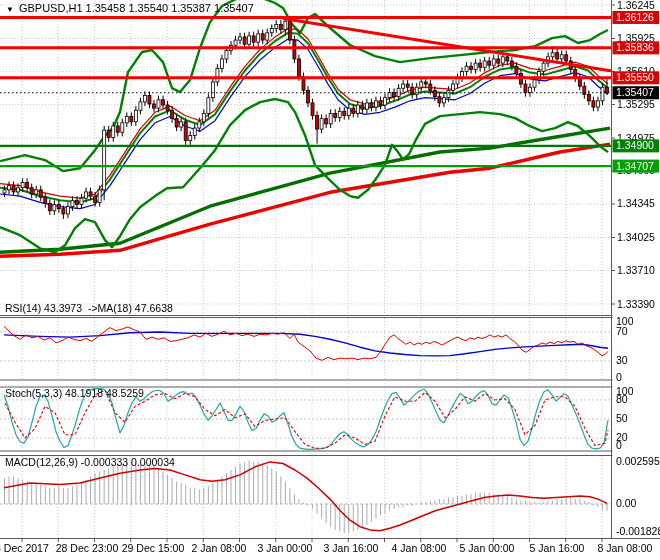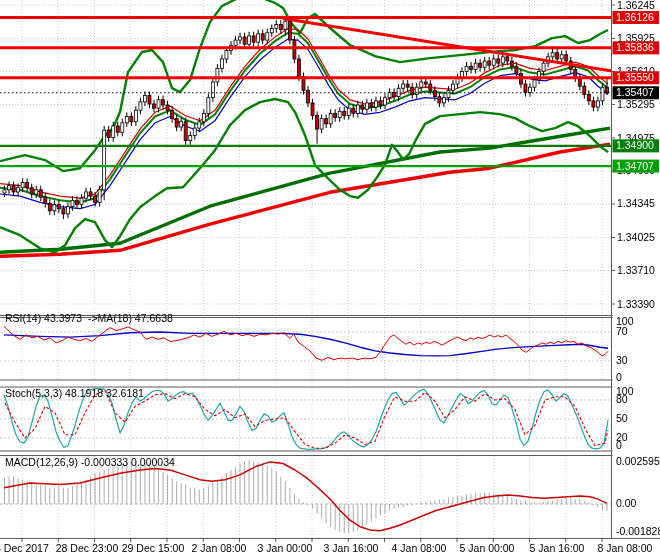--- a/index.html
+++ b/index.html
@@ -643,16 +643,17 @@
         <text x="153" y="552" font-size="10.5" text-anchor="middle" fill="#000000" font-family="&quot;Liberation Sans&quot;,&quot;DejaVu Sans&quot;,sans-serif">29 Dec 15:00</text>
         <text x="219" y="552" font-size="10.5" text-anchor="middle" fill="#000000" font-family="&quot;Liberation Sans&quot;,&quot;DejaVu Sans&quot;,sans-serif">2 Jan 08:00</text>
         <text x="285" y="552" font-size="10.5" text-anchor="middle" fill="#000000" font-family="&quot;Liberation Sans&quot;,&quot;DejaVu Sans&quot;,sans-serif">3 Jan 00:00</text>
         <text x="351" y="552" font-size="10.5" text-anchor="middle" fill="#000000" font-family="&quot;Liberation Sans&quot;,&quot;DejaVu Sans&quot;,sans-serif">3 Jan 16:00</text>
         <text x="419" y="552" font-size="10.5" text-anchor="middle" fill="#000000" font-family="&quot;Liberation Sans&quot;,&quot;DejaVu Sans&quot;,sans-serif">4 Jan 08:00</text>
         <text x="487" y="552" font-size="10.5" text-anchor="middle" fill="#000000" font-family="&quot;Liberation Sans&quot;,&quot;DejaVu Sans&quot;,sans-serif">5 Jan 00:00</text>
         <text x="557" y="552" font-size="10.5" text-anchor="middle" fill="#000000" font-family="&quot;Liberation Sans&quot;,&quot;DejaVu Sans&quot;,sans-serif">5 Jan 16:00</text>
         <text x="625" y="552" font-size="10.5" text-anchor="middle" fill="#000000" font-family="&quot;Liberation Sans&quot;,&quot;DejaVu Sans&quot;,sans-serif">8 Jan 08:00</text>
       </g>
     </svg>
-  <div class="plabel" style="top:312px">RSI(14) 43.3973  -&gt;MA(18) 47.6638</div>
-  <div class="plabel" style="top:387px">Stoch(5,3,3) 48.1918 32.6181</div>
+  <div class="title"><span class="dd">▼</span><span>GBPUSD,H1</span><span> </span><span>1.35458 1.35540 1.35387 1.35407</span></div>
+  <div class="plabel" style="top:302px">RSI(14) 43.3973  -&gt;MA(18) 47.6638</div>
+  <div class="plabel" style="top:387px">Stoch(5,3,3) 48.1918 48.5259</div>
   <div class="plabel" style="top:456px">MACD(12,26,9) -0.000333 0.000034</div>
 </div>
 
 </body></html>

